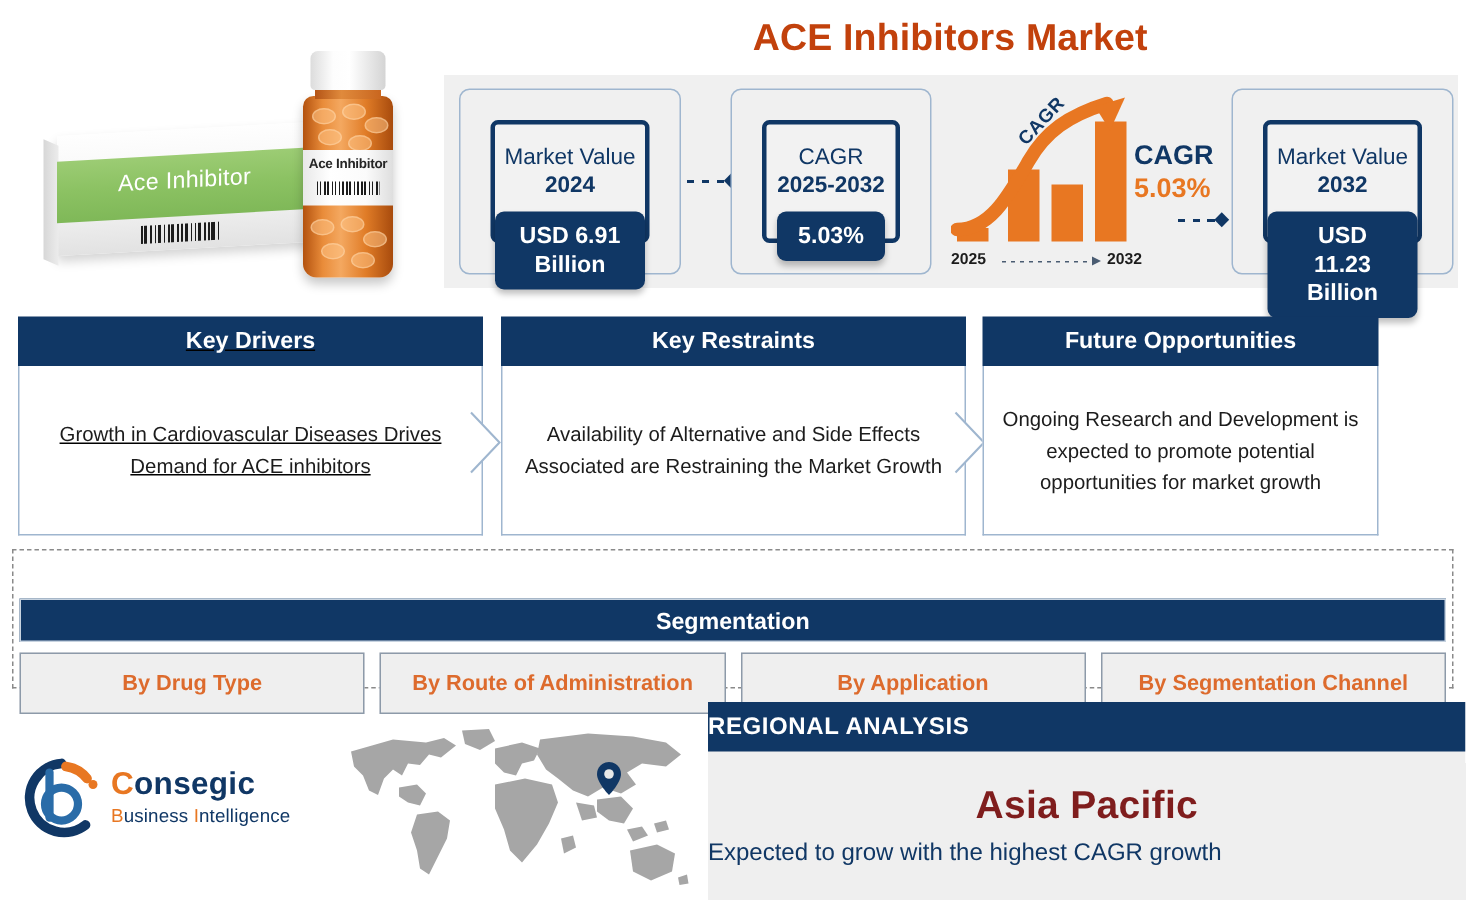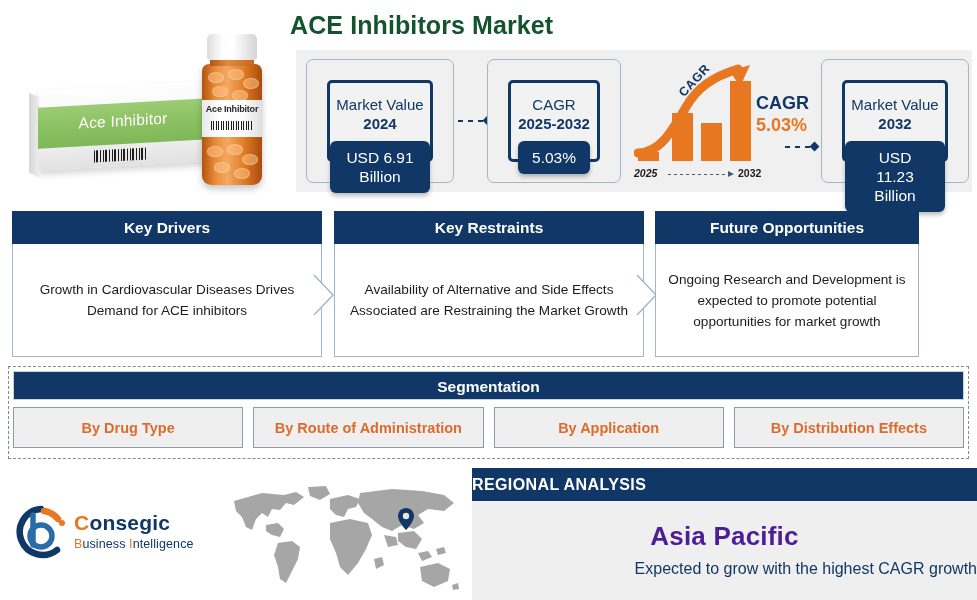--- a/index.html
+++ b/index.html
@@ -7,21 +7,21 @@
     width: 977px; height: 600px;
     background: #ffffff;
     font-family: "Liberation Sans", sans-serif;
     overflow: hidden;
   }
   #root { position: relative; width: 977px; height: 600px; }
 
   
   .title {
     position: absolute; left: 290px; top: 8px; width: 687px; height: 34px;
-    color: #14532d;
+    text-align: center; color: #c2410c;
     font-size: 25px; font-weight: bold; letter-spacing: .1px;
     line-height: 34px;
   }
 
   
   .hero { position: absolute; left: 30px; top: 20px; width: 262px; height: 182px; }
   .med-box {
     position: absolute; left: 8px; top: 66px; width: 170px; height: 80px;
     background: linear-gradient(180deg,#fefefe 0%,#f4f4f4 55%,#e2e2e2 100%);
     transform: skewY(-3.2deg);
@@ -93,21 +93,21 @@
     width: 100%; height: 100%;
     border: 3px solid #103765; border-radius: 5px;
     background: #f2f2f2;
     display: flex; flex-direction: column; align-items: center;
     justify-content: flex-start; padding-top: 12px;
   }
   .stat-label { color: #103765; font-size: 15px; line-height: 19px; text-align: center; }
   .stat-label b { font-weight: bold; }
   .stat-pill {
     margin-top: 8px; background: #103765; color: #ffffff;
-    border-radius: 6px; font-size: 15.5px; font-weight: normal;
+    border-radius: 6px; font-size: 15.5px; font-weight: bold;
     text-align: center; line-height: 19px; padding: 7px 14px;
     box-shadow: 0 3px 4px rgba(0,0,0,.25);
   }
   #card-mv2024 { left: 10px; width: 148px; }
   #card-cagr   { left: 191px; width: 134px; }
   #card-mv2032 { left: 525px; width: 148px; }
 
   .dash-conn {
     position: absolute; height: 2px;
     background: repeating-linear-gradient(90deg,#103765 0 5px,transparent 5px 10px);
@@ -129,21 +129,21 @@
   .garrow { position: absolute; left: 0; top: 0; width: 140px; height: 100px; }
   .gcagr-rot {
     position: absolute; left: 42px; top: 27px;
     color: #103765; font-size: 12.5px; font-weight: bold;
     transform: rotate(-47deg); transform-origin: left top; letter-spacing: .5px;
   }
   .gaxis {
     position: absolute; left: 0; bottom: 0; width: 140px; height: 16px;
     color: #1c1c1c; font-size: 10.5px; font-weight: bold;
   }
-  .gaxis .y1 { position: absolute; left: 0; top: 2px; font-style: italic; }
+  .gaxis .y1 { position: absolute; left: 0; top: 2px; }
   .gaxis .y2 { position: absolute; left: 104px; top: 2px; }
   .gaxis .arrowline {
     position: absolute; left: 34px; top: 9px; width: 62px; height: 1px;
     background: repeating-linear-gradient(90deg,#4a5c72 0 3px,transparent 3px 6px);
   }
   .gaxis .arrowline::after {
     content: ""; position: absolute; right: -4px; top: -3px;
     border-left: 6px solid #4a5c72; border-top: 3.5px solid transparent;
     border-bottom: 3.5px solid transparent;
   }
@@ -156,39 +156,40 @@
   .kp-head {
     background: #103765; color: #ffffff; text-align: center;
     font-size: 15.5px; font-weight: bold; height: 33px; line-height: 33px;
   }
   .kp-body {
     border: 1px solid #9fb6cf; border-top: none; background: #ffffff;
     height: 113px; display: flex; align-items: center; justify-content: center;
     text-align: center; color: #1c1c1c; font-size: 13.6px; line-height: 21px;
     padding: 0 12px;
   }
-  #kp-drivers { left: 12px; width: 310px; }
+  #kp-drivers { left: 12px; width: 310px; text-decoration: underline; }
   #kp-restraints { left: 334px; width: 310px; }
   #kp-opportunities { left: 655px; width: 264px; }
   .kp-chev {
     position: absolute; top: 273px; width: 22px; height: 44px;
     overflow: visible;
   }
   #chev-1 { left: 313px; }
   #chev-2 { left: 636px; }
 
   
   .seg-wrap {
     position: absolute; left: 8px; top: 366px; width: 961px; height: 93px;
     border: 1.5px dashed #8a8a8a; padding: 4px;
   }
   .seg-head {
     height: 29px; background: #103765; color: #ffffff;
     text-align: center; font-size: 15.5px; font-weight: bold; line-height: 29px;
     border: 1px solid #c7d3e0;
+    margin-top: 28px;
   }
   .seg-items { display: flex; gap: 10px; margin-top: 7px; }
   .seg-item {
     flex: 1; height: 41px; background: #efefef; border: 1px solid #8d9aa9;
     color: #dd6b2d; font-size: 14.5px; font-weight: bold;
     display: flex; align-items: center; justify-content: center; text-align: center;
   }
 
   
   .logo { position: absolute; left: 14px; top: 505px; width: 200px; height: 60px; }
@@ -204,25 +205,25 @@
 
   .region {
     position: absolute; left: 472px; top: 468px; width: 505px; height: 132px;
     background: #efefef;
   }
   .region-head {
     height: 33px; background: #103765; color: #ffffff; text-align: left;
     font-size: 16px; font-weight: bold; line-height: 33px; letter-spacing: .4px;
   }
   .region-name {
-    text-align: center; color: #4c1d95; font-size: 26px; font-weight: bold;
+    text-align: center; color: #7f1d1d; font-size: 26px; font-weight: bold;
     margin-top: 20px; letter-spacing: .2px;
   }
   .region-sub {
-    text-align: right; color: #103765; font-size: 16px; margin-top: 8px;
+    text-align: left; color: #103765; font-size: 16px; margin-top: 8px;
   }
 </style>
 </head>
 <body>
 
 <div id="root">
 
   <div class="title">ACE Inhibitors Market</div>
 
   <div class="hero">
@@ -335,21 +336,21 @@
     <div class="kp-head">Future Opportunities</div>
     <div class="kp-body">Ongoing Research and Development is expected to promote potential opportunities for market growth</div>
   </div>
 
   <div class="seg-wrap">
     <div class="seg-head">Segmentation</div>
     <div class="seg-items">
       <div class="seg-item">By Drug Type</div>
       <div class="seg-item">By Route of Administration</div>
       <div class="seg-item">By Application</div>
-      <div class="seg-item">By Distribution Effects</div>
+      <div class="seg-item">By Segmentation Channel</div>
     </div>
   </div>
 
   <div class="logo">
     <svg class="logo-mark" viewBox="0 0 54 54">
       <path d="M27 4 A23 23 0 1 0 43 45" stroke="#103765" stroke-width="6.5" fill="none" stroke-linecap="round"></path>
       <path d="M30 6 A22 22 0 0 1 44 14" stroke="#e87722" stroke-width="6.5" fill="none" stroke-linecap="round"></path>
       <circle cx="48" cy="18" r="3" fill="#e87722"></circle>
       <path d="M19 10 L19 40" stroke="#2a6ca8" stroke-width="5.5" fill="none" stroke-linecap="round"></path>
       <circle cx="27" cy="31" r="11" stroke="#2a6ca8" stroke-width="5.5" fill="none"></circle>

